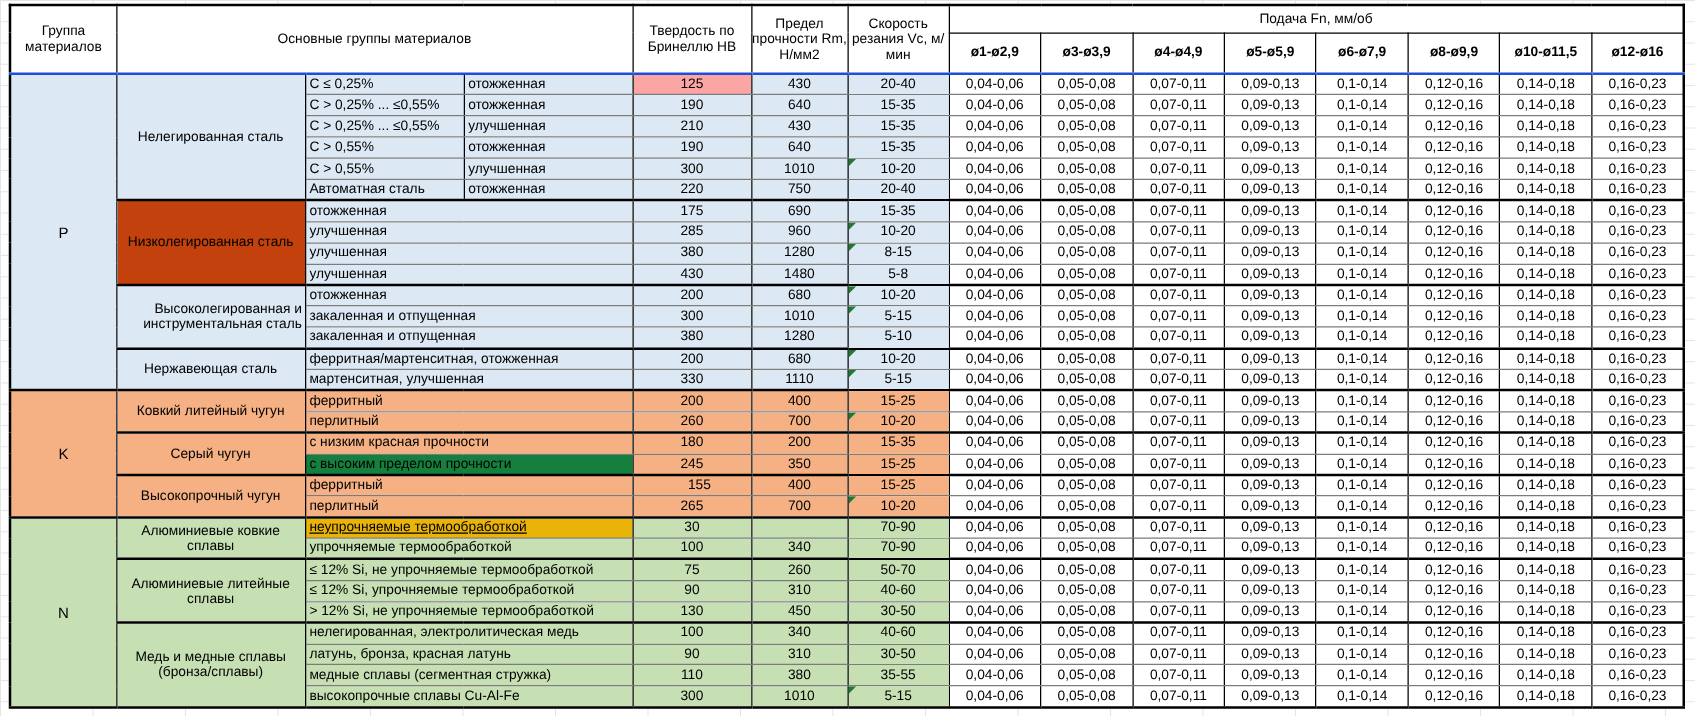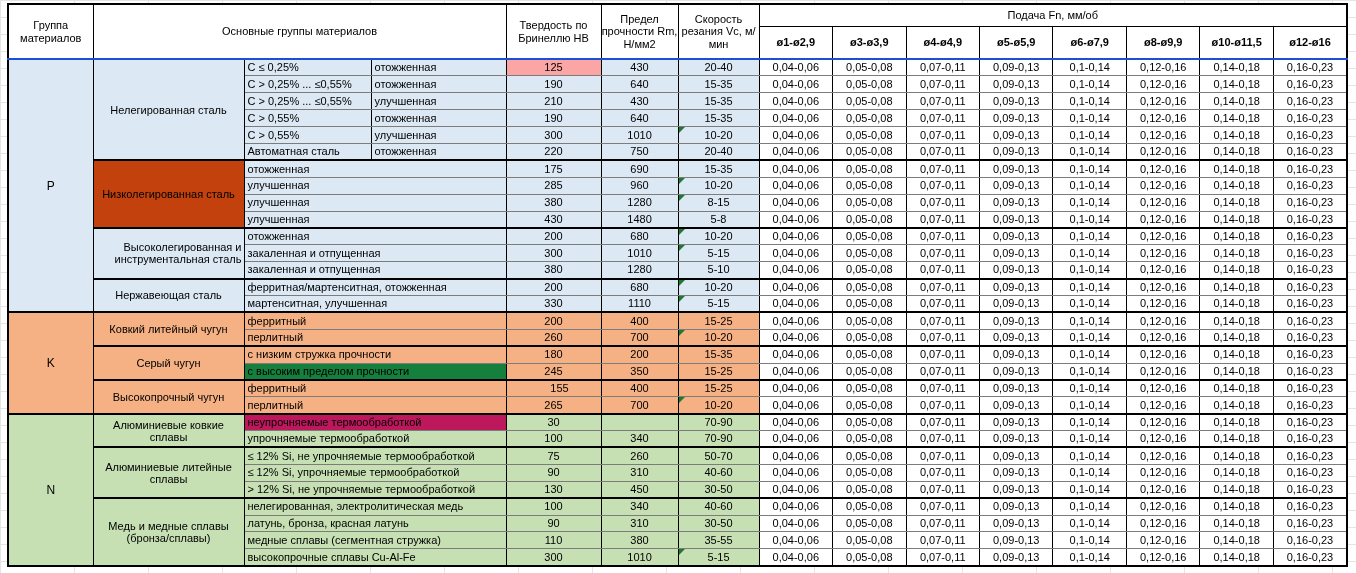--- a/index.html
+++ b/index.html
@@ -320,21 +320,21 @@
           <td class="num">0,05-0,08</td>
           <td class="num">0,07-0,11</td>
           <td class="num">0,09-0,13</td>
           <td class="num">0,1-0,14</td>
           <td class="num">0,12-0,16</td>
           <td class="num">0,14-0,18</td>
           <td class="num">0,16-0,23</td>
         </tr>
         <tr>
           <td rowspan="2" class="sgname" style="background: rgb(245, 177, 131);">Серый чугун</td>
-          <td colspan="2" class="detail" style="background: rgb(245, 177, 131);">с низким стружка прочности</td>
+          <td colspan="2" class="detail" style="background: rgb(245, 177, 131);">с низким красная прочности</td>
           <td class="num" style="background: rgb(245, 177, 131);">180</td>
           <td class="num" style="background: rgb(245, 177, 131);">200</td>
           <td class="num vc" style="background: rgb(245, 177, 131);">15-35</td>
           <td class="num">0,04-0,06</td>
           <td class="num">0,05-0,08</td>
           <td class="num">0,07-0,11</td>
           <td class="num">0,09-0,13</td>
           <td class="num">0,1-0,14</td>
           <td class="num">0,12-0,16</td>
           <td class="num">0,14-0,18</td>
@@ -379,21 +379,21 @@
           <td class="num">0,07-0,11</td>
           <td class="num">0,09-0,13</td>
           <td class="num">0,1-0,14</td>
           <td class="num">0,12-0,16</td>
           <td class="num">0,14-0,18</td>
           <td class="num">0,16-0,23</td>
         </tr>
         <tr>
           <td rowspan="9" class="gcode" style="background: rgb(198, 224, 180);">N</td>
           <td rowspan="2" class="sgname" style="background: rgb(198, 224, 180);">Алюминиевые ковкие сплавы</td>
-          <td colspan="2" class="detail" style="background: #be185d;">неупрочняемые термообработкой</td>
+          <td colspan="2" class="detail" style="background: #eab308; text-decoration: underline;">неупрочняемые термообработкой</td>
           <td class="num" style="background: rgb(198, 224, 180);">30</td>
           <td class="num" style="background: rgb(198, 224, 180);"></td>
           <td class="num vc" style="background: rgb(198, 224, 180);">70-90</td>
           <td class="num">0,04-0,06</td>
           <td class="num">0,05-0,08</td>
           <td class="num">0,07-0,11</td>
           <td class="num">0,09-0,13</td>
           <td class="num">0,1-0,14</td>
           <td class="num">0,12-0,16</td>
           <td class="num">0,14-0,18</td>

